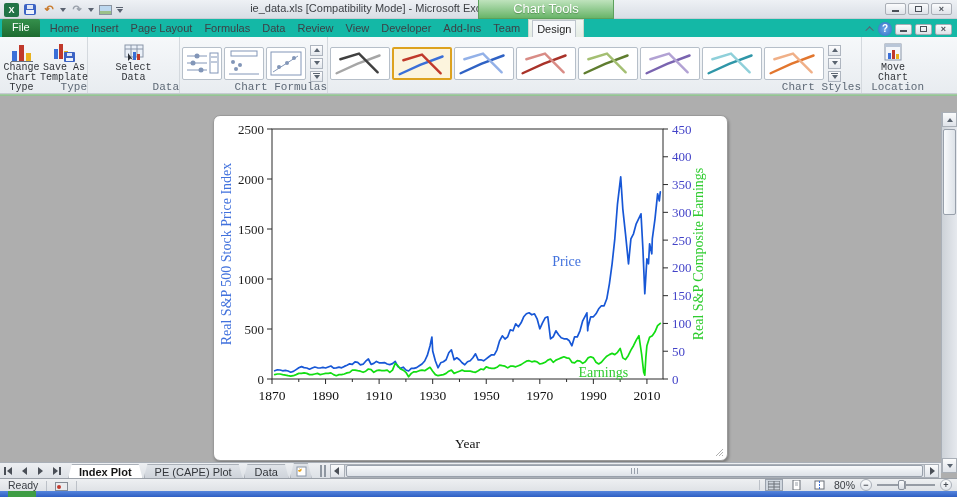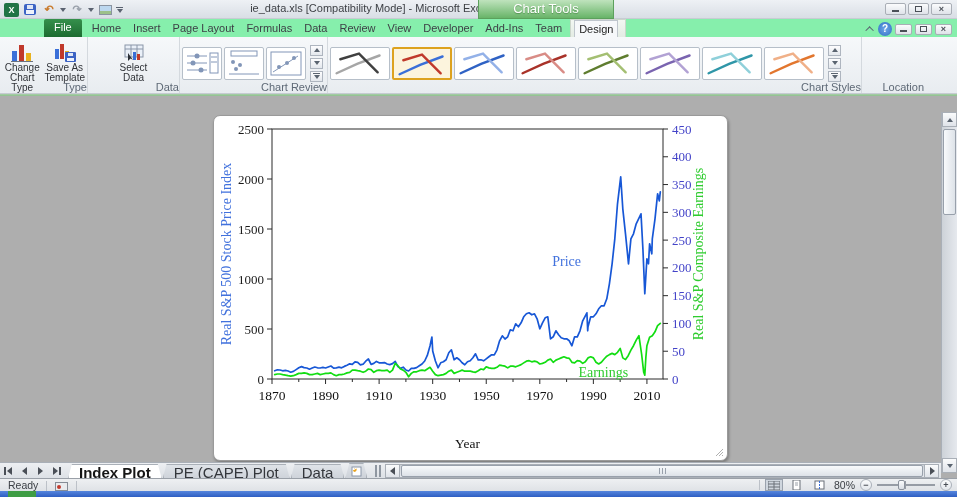--- a/index.html
+++ b/index.html
@@ -29,38 +29,38 @@
     background:linear-gradient(#bfe3bd,#68b468); border:1px solid #5ca05c; border-top:none;
     color:#fff; font-size:13px; text-align:center; line-height:18px; text-shadow:0 1px 1px rgba(0,60,0,.35); }
   .win-controls { position:absolute; right:5px; top:3px; display:flex; gap:2px; }
   .wbtn { width:21px; height:12px; background:linear-gradient(#fbfcfd,#dfe3e9); border:1px solid #a9aeb6;
     border-radius:2px; display:flex; align-items:center; justify-content:center; }
   .glyph-min { width:7px; height:2px; background:#4a4f57; margin-top:4px; }
   .glyph-restore { width:7px; height:6px; border:1px solid #4a4f57; position:relative; }
   .glyph-close { color:#4a4f57; font-size:9px; line-height:9px; font-weight:bold; }
 
   
-  .tabrow { position:absolute; left:0; top:19px; width:957px; height:18px; background:#86efac;
-    display:flex; align-items:flex-end;padding-left:42px; }
+  .tabrow { position:absolute; left:0; top:19px; width:957px; height:18px; background:#14b8a6;
+    display:flex; align-items:flex-end; }
   .tab { height:17px; line-height:17px; padding:0 4px; margin-right:4px; font-size:11px; color:#3d4046; white-space:nowrap; }
   .tab.file { height:18px; padding:0 10px; margin-left:2px; margin-right:6px;
     background:linear-gradient(#35904c,#1d6b31); color:#fff; border-radius:2px 2px 0 0; }
   .ctx-group { display:flex; align-items:flex-end; height:18px; padding:0 3px;
     background:linear-gradient(#f2f7f2,#e4ecE4); border:1px solid #ccd6cc; border-bottom:none;flex-direction:column; }
   .tab.active { background:#f6f8fa; border:1px solid #bfc6cd; border-bottom:none; color:#1f1f1f; }
   .tabrow-right { position:absolute; right:5px; top:3px; display:flex; align-items:center; gap:3px; }
   .collapse-caret { width:8px; height:8px; display:flex; align-items:center; justify-content:center; }
   .collapse-caret::before { content:""; width:5px; height:5px; border-left:1.5px solid #5a6270; border-top:1.5px solid #5a6270; transform:rotate(45deg) translateY(2px); }
   .help-btn { width:14px; height:14px; border-radius:50%; background:radial-gradient(#6fa7e8,#2f6fc4);
     color:#fff; font-size:10px; font-weight:bold; text-align:center; line-height:14px; }
   .wbtn.small { width:17px; height:11px; }
 
   
   .ribbon { position:absolute; left:0; top:37px; width:957px; height:57px;
-    background:linear-gradient(#f6f8fa,#e8ecf0); border-bottom:1px solid #c6cbd2; display:flex; }
+    background:linear-gradient(#f6f8fa,#e8ecf0); border-bottom:1px solid #c6cbd2; display:flex;font-family:Liberation Mono, monospace; }
   .ribbon-accent { position:absolute; left:0; top:94px; width:957px; height:2px;
     background:linear-gradient(#a8cfa8,#8dbf8d); }
   .rgroup { position:relative; height:100%; border-right:1px solid #d4d9de; padding:3px 2px 11px; }
   .rgroup-label { position:absolute; bottom:0; left:0; width:100%; text-align:right;
     font-size:11px; color:#5e6976; }
   .rbuttons { display:flex; justify-content:center; gap:2px; height:100%; }
   .bigbtn { width:42px; display:flex; flex-direction:column; align-items:center; padding-top:1px;
     font-size:10px; line-height:10px; color:#303338; text-align:center; white-space:pre-line; border-radius:2px; }
   .bigbtn .bicon { width:26px; height:24px; display:flex; align-items:center; justify-content:center; }
   .thumbrow { display:flex; align-items:center; gap:2px; height:42px; margin-top:2px; }
@@ -99,21 +99,21 @@
     background:linear-gradient(to right,#cdd2d8,#e6e9ee); border-left:1px solid #a9afb7; }
   .scroll-arrow { position:absolute; left:0; width:15px; height:15px; background:linear-gradient(#fafbfc,#dfe3e9);
     border:1px solid #a9afb7; display:flex; align-items:center; justify-content:center; }
   .vthumb { position:absolute; left:1px; top:17px; width:13px; height:86px;
     background:linear-gradient(to right,#f8fafc,#dde2e8); border:1px solid #98a0ab; border-radius:2px; }
 
   
   .sheetbar { position:absolute; left:0; top:462px; width:941px; height:16px;
     background:linear-gradient(#edeff2,#dde1e6); border-top:1px solid #a9afb7; display:flex; align-items:center; }
   .navbtn { width:16px; height:14px; display:flex; align-items:center; justify-content:center; }
-  .sheettab { height:15px; line-height:15px; padding:0 10px; font-size:15px; color:#33363b;
+  .sheettab { height:15px; line-height:15px; padding:0 10px; font-size:11px; color:#33363b;
     background:linear-gradient(#dfe3e8,#cdd2d9); border:1px solid #aab0b8; border-bottom:none; margin-right:1px;
     clip-path:polygon(4px 0, calc(100% - 4px) 0, 100% 100%, 0 100%); white-space:nowrap; }
   .sheettab.active { background:#fff; font-weight:bold; color:#151515; }
   .insert-tab { width:22px; height:15px; background:linear-gradient(#dfe3e8,#cdd2d9); border:1px solid #aab0b8; border-bottom:none;
     clip-path:polygon(4px 0, calc(100% - 4px) 0, 100% 100%, 0 100%); display:flex; align-items:center; justify-content:center; }
   .tab-split { width:6px; height:12px; margin:0 4px 0 8px; border-left:2px solid #8f97a1; border-right:2px solid #8f97a1; }
   .hscroll { position:relative; height:14px; flex:1; margin-right:2px; background:linear-gradient(#cdd2d8,#e6e9ee); border:1px solid #a9afb7; display:flex; align-items:center; }
   .hbtn { width:14px; height:12px; background:linear-gradient(#fafbfc,#dfe3e9); border-right:1px solid #a9afb7; display:flex; align-items:center; justify-content:center; }
   .hbtn.right { border-left:1px solid #a9afb7; border-right:none; }
   .hthumb { flex:1; height:12px; margin:0 1px; background:linear-gradient(#f8fafc,#dde2e8); border:1px solid #98a0ab; border-radius:2px;
@@ -304,21 +304,21 @@
             </div>
             <div class="spin-btn">
               <div class="tri-down"></div>
             </div>
             <div class="spin-btn">
               <div class="more-bar"></div>
               <div class="tri-down"></div>
             </div>
           </div>
         </div>
-      <div class="rgroup-label">Chart Review</div>
+      <div class="rgroup-label">Chart Formulas</div>
     </div>
 
     <div class="rgroup" style="width:534px;">
       <div class="thumbrow" id="style-thumbs">
           <div class="thumb style-thumb"><svg width="56" height="29" viewBox="0 0 60 31">
               <polyline points="6,27 28,17 52,8" fill="none" stroke="#a6a6a6" stroke-width="2.6" stroke-linecap="round"></polyline>
               <polyline points="10,12 30,6 50,26" fill="none" stroke="#404040" stroke-width="2.6" stroke-linecap="round"></polyline>
             </svg></div>
           <div class="thumb style-thumb selected"><svg width="56" height="29" viewBox="0 0 60 31">
               <polyline points="6,27 28,17 52,8" fill="none" stroke="#3a6fd8" stroke-width="2.6" stroke-linecap="round"></polyline>
@@ -358,20 +358,35 @@
             <div class="spin-btn">
               <div class="more-bar"></div>
               <div class="tri-down"></div>
             </div>
           </div>
         </div>
       <div class="rgroup-label">Chart Styles</div>
     </div>
 
     <div class="rgroup" style="width:62px;border-right:none;">
+      <div class="rbuttons">
+        <div class="bigbtn">
+          <div class="bicon">
+            <svg width="24" height="22">
+                <rect x="4" y="3" width="16" height="16" fill="#f4f7fb" stroke="#8a96a8"></rect>
+                <rect x="4" y="3" width="16" height="3" fill="#b9c6d8"></rect>
+                <rect x="7" y="12" width="3" height="6" fill="#3a6fd8"></rect>
+                <rect x="11" y="9" width="3" height="9" fill="#c0392b"></rect>
+                <rect x="15" y="13" width="3" height="5" fill="#e8b21e"></rect>
+              </svg>
+          </div>
+          <div>Move
+Chart</div>
+        </div>
+      </div>
       <div class="rgroup-label">Location</div>
     </div>
   </div>
   <div class="ribbon-accent"></div>
 
 
   <div class="workarea">
     <div class="chart-panel">
       <svg id="chart-svg" width="515" height="346">
           <rect x="58" y="13" width="391" height="250" fill="none" stroke="#2b2b2b" stroke-width="1"></rect>

